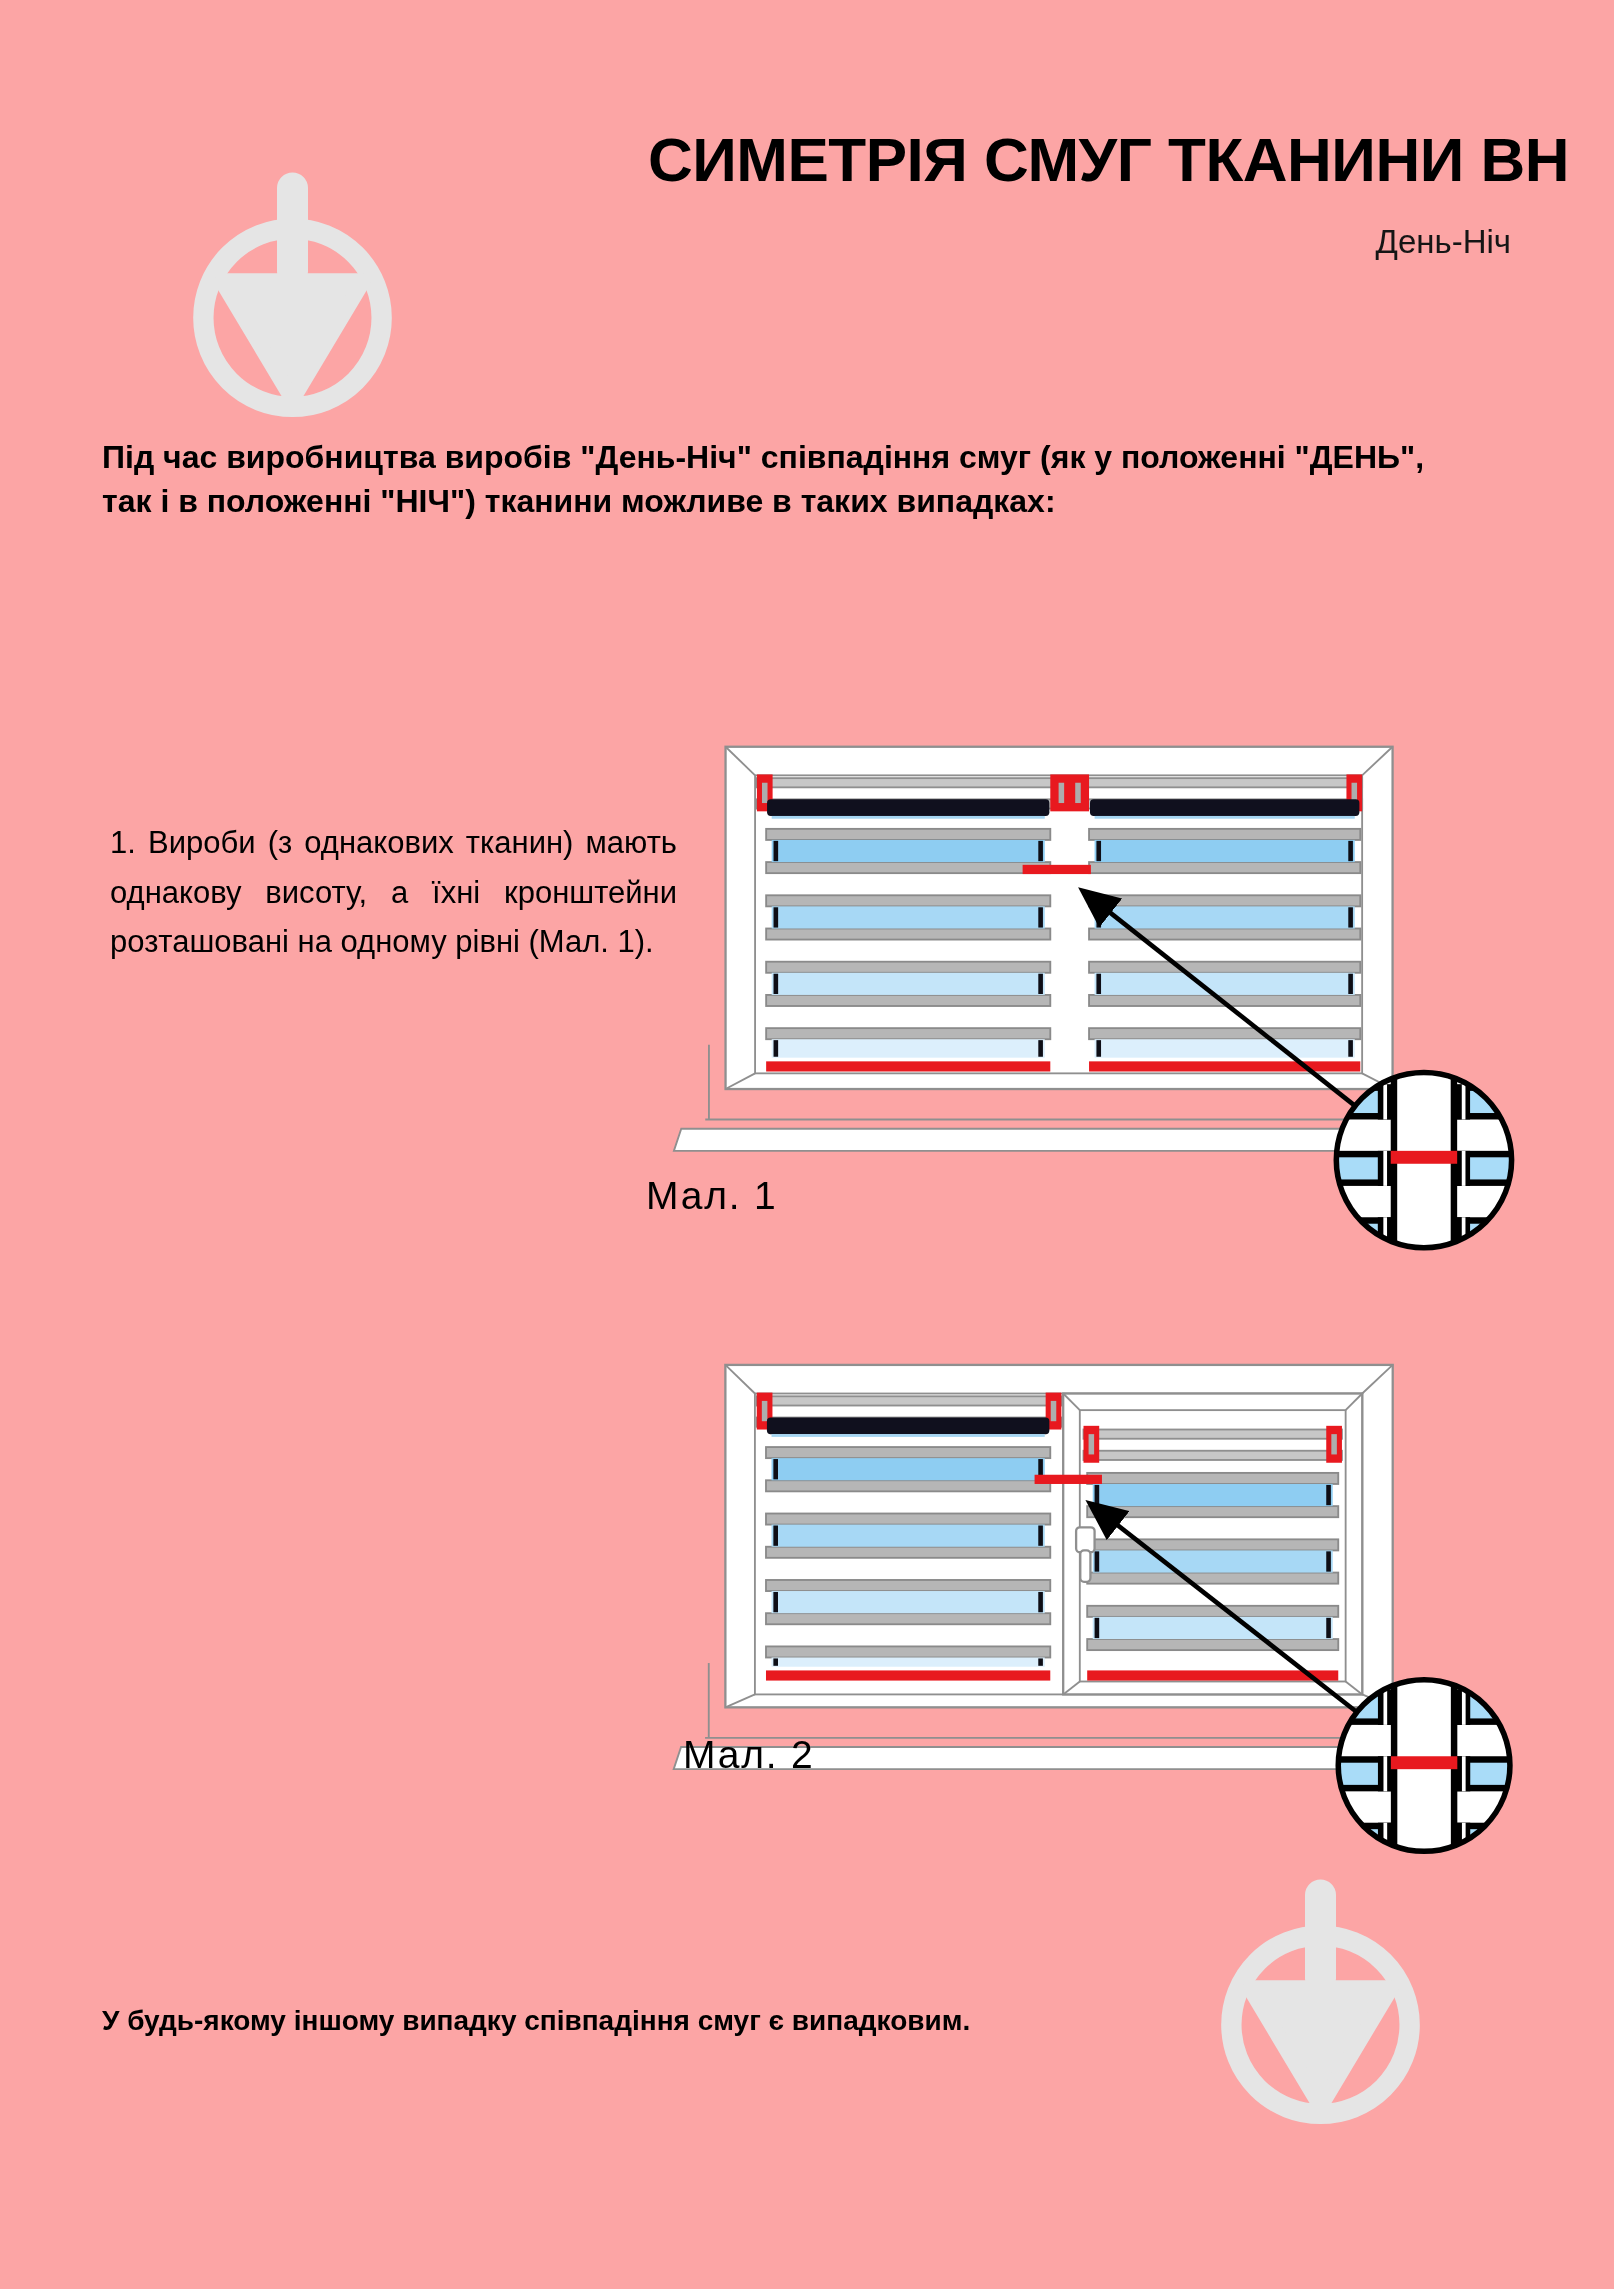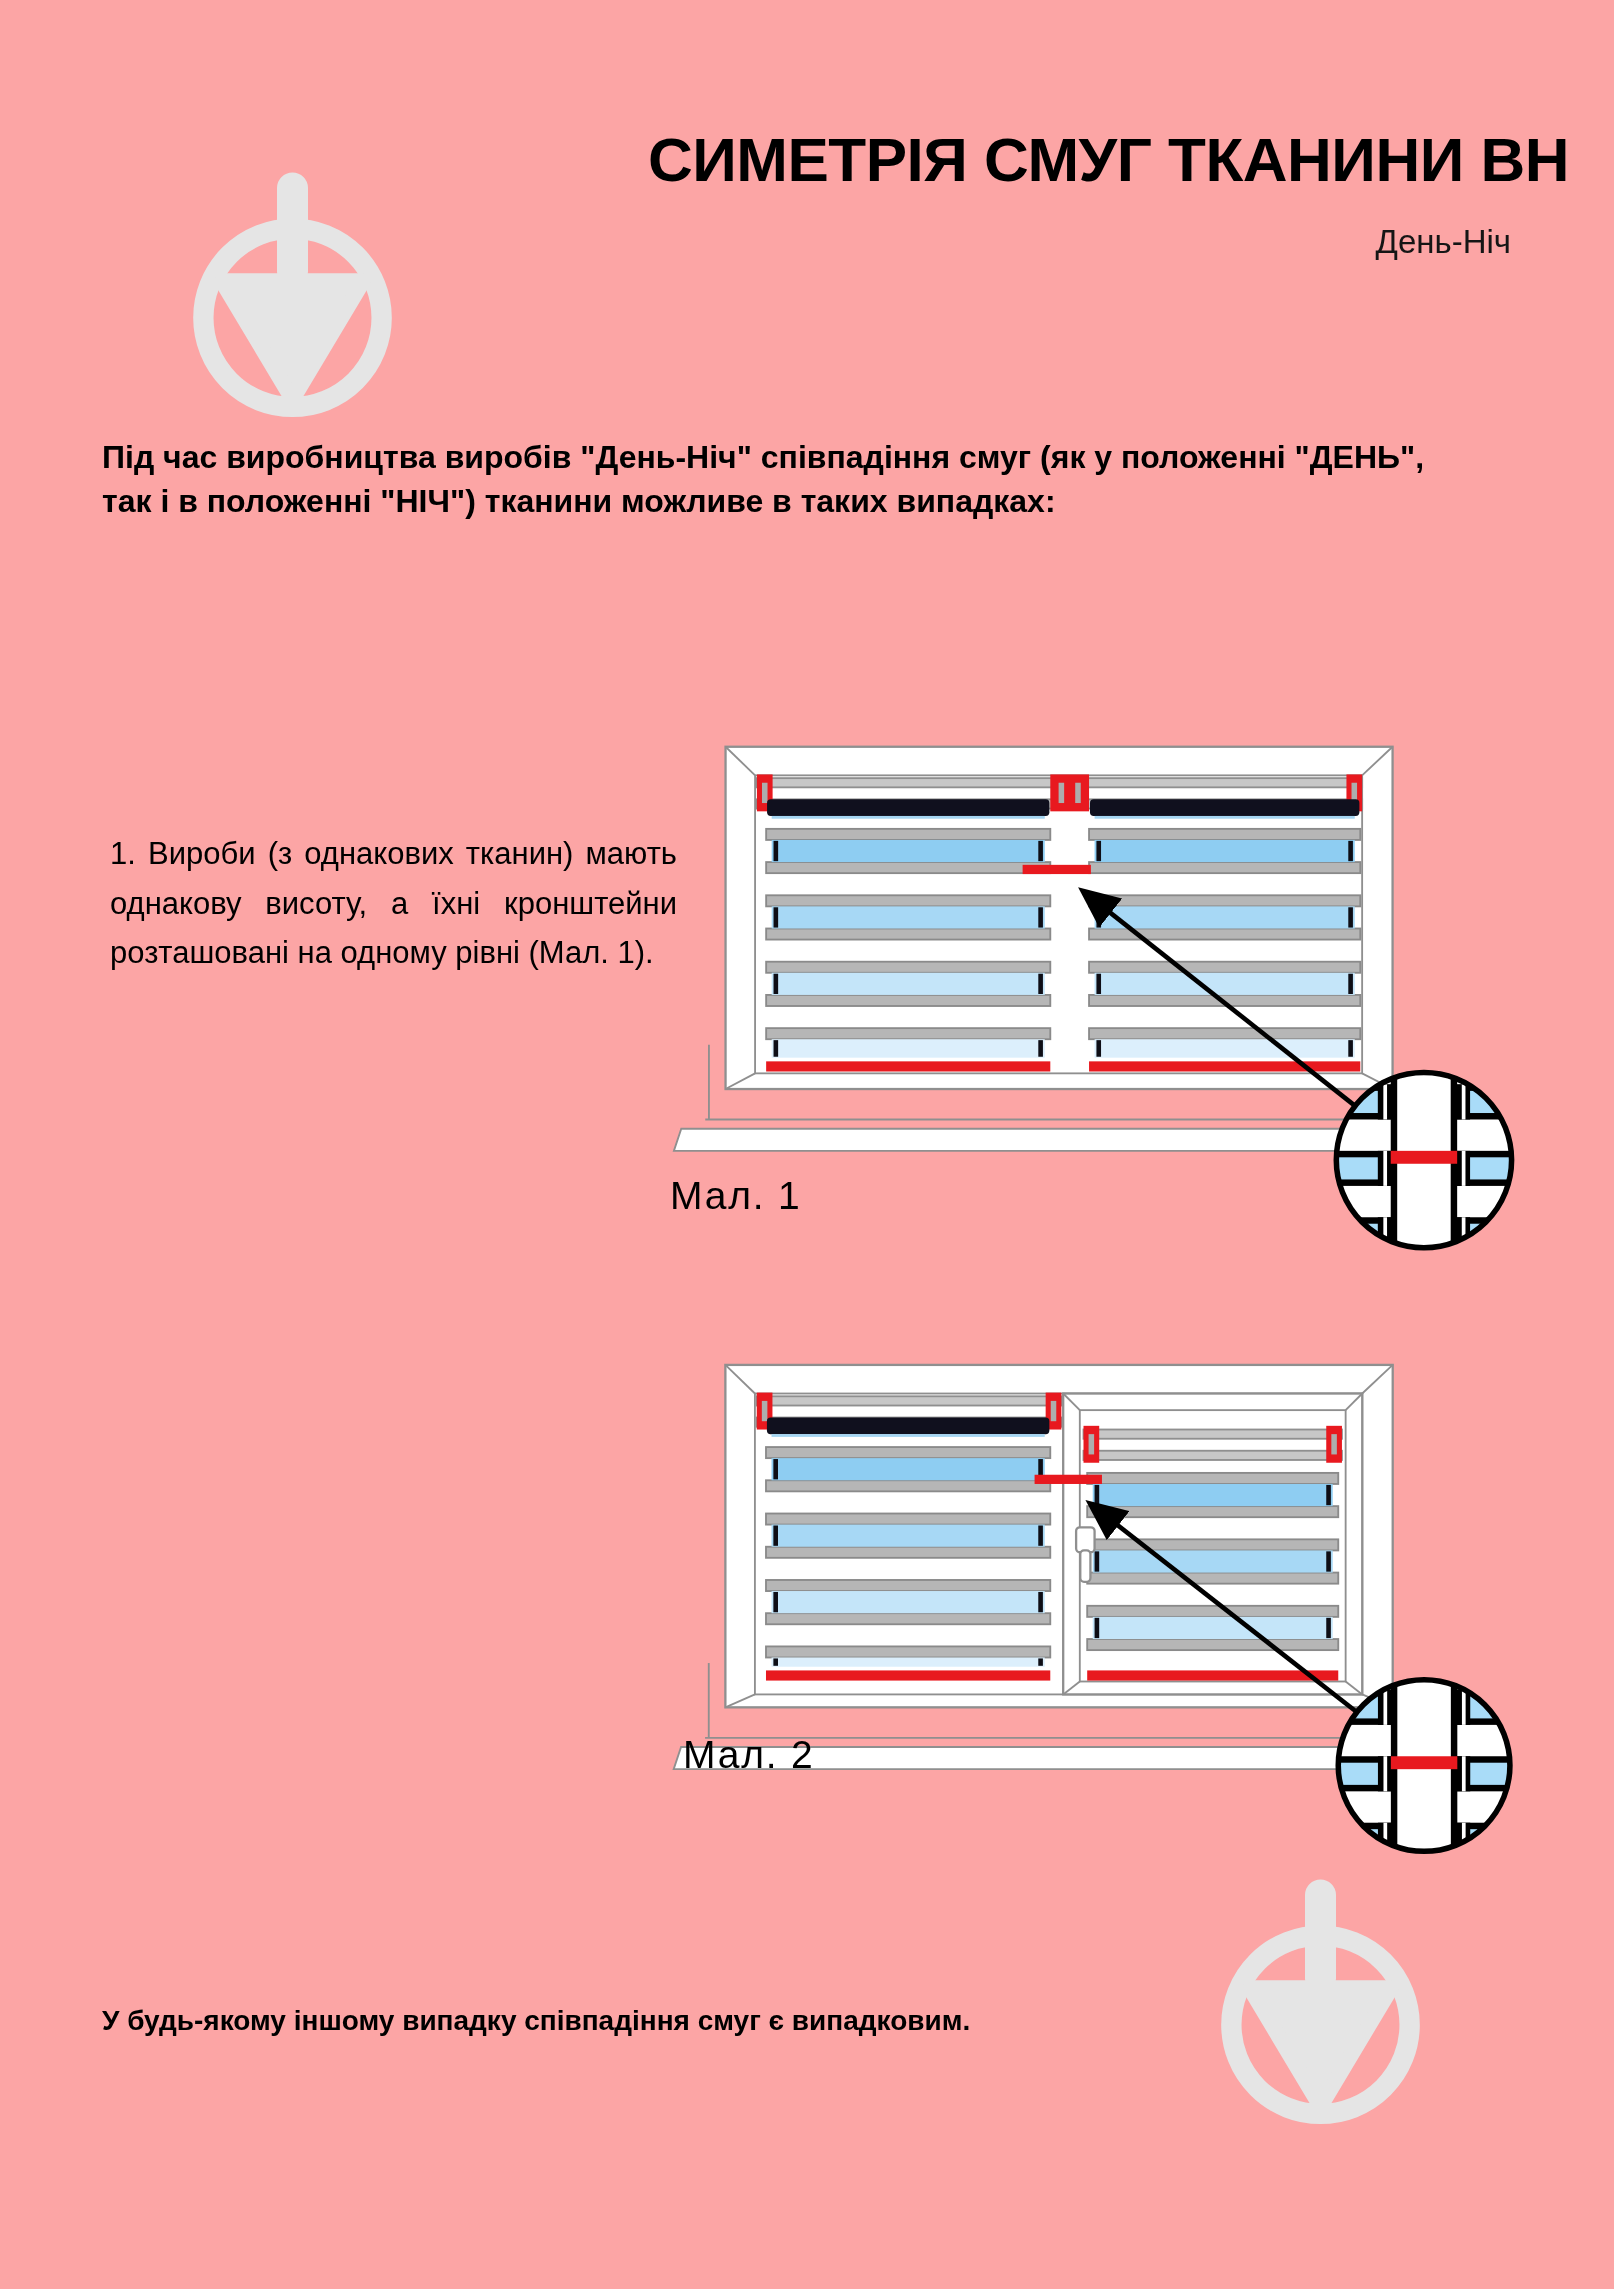--- a/index.html
+++ b/index.html
@@ -7,24 +7,24 @@
         font-family:"Liberation Sans", sans-serif;color:#000;}
   .wm{position:absolute;}
   .fig{position:absolute;}
   .title{position:absolute;top:124px;left:185px;right:45px;text-align:right;
          font-size:62px;font-weight:bold;letter-spacing:-0.5px;white-space:nowrap;}
   .subtitle{position:absolute;top:223px;right:103px;font-size:33px;font-weight:400;color:#151515;}
   .intro{position:absolute;top:436px;left:102px;width:1449px;font-size:32px;font-weight:bold;
          line-height:1.36;white-space:pre-line;}
   .item{position:absolute;left:110px;width:567px;font-size:31px;line-height:1.6;
         text-align:justify;color:#000;}
-  #item1{top:818px;margin-top:11px;}
+  #item1{top:818px;}
   #item2{top:1429px;}
   .caption{position:absolute;font-size:39px;letter-spacing:1.8px;color:#000;}
-  #cap1{left:670px;top:1174px;}
+  #cap1{left:646px;top:1174px;}
   #cap2{left:683px;top:1733px;}
   .footer{position:absolute;left:102px;top:2005px;font-size:28px;font-weight:bold;}
 </style>
 </head>
 <body>
 
 <div class="page">
 
   <svg id="wm-top" class="wm" style="left:181px;top:155px" width="223" height="281" viewBox="0 0 230 290">
       <g>

